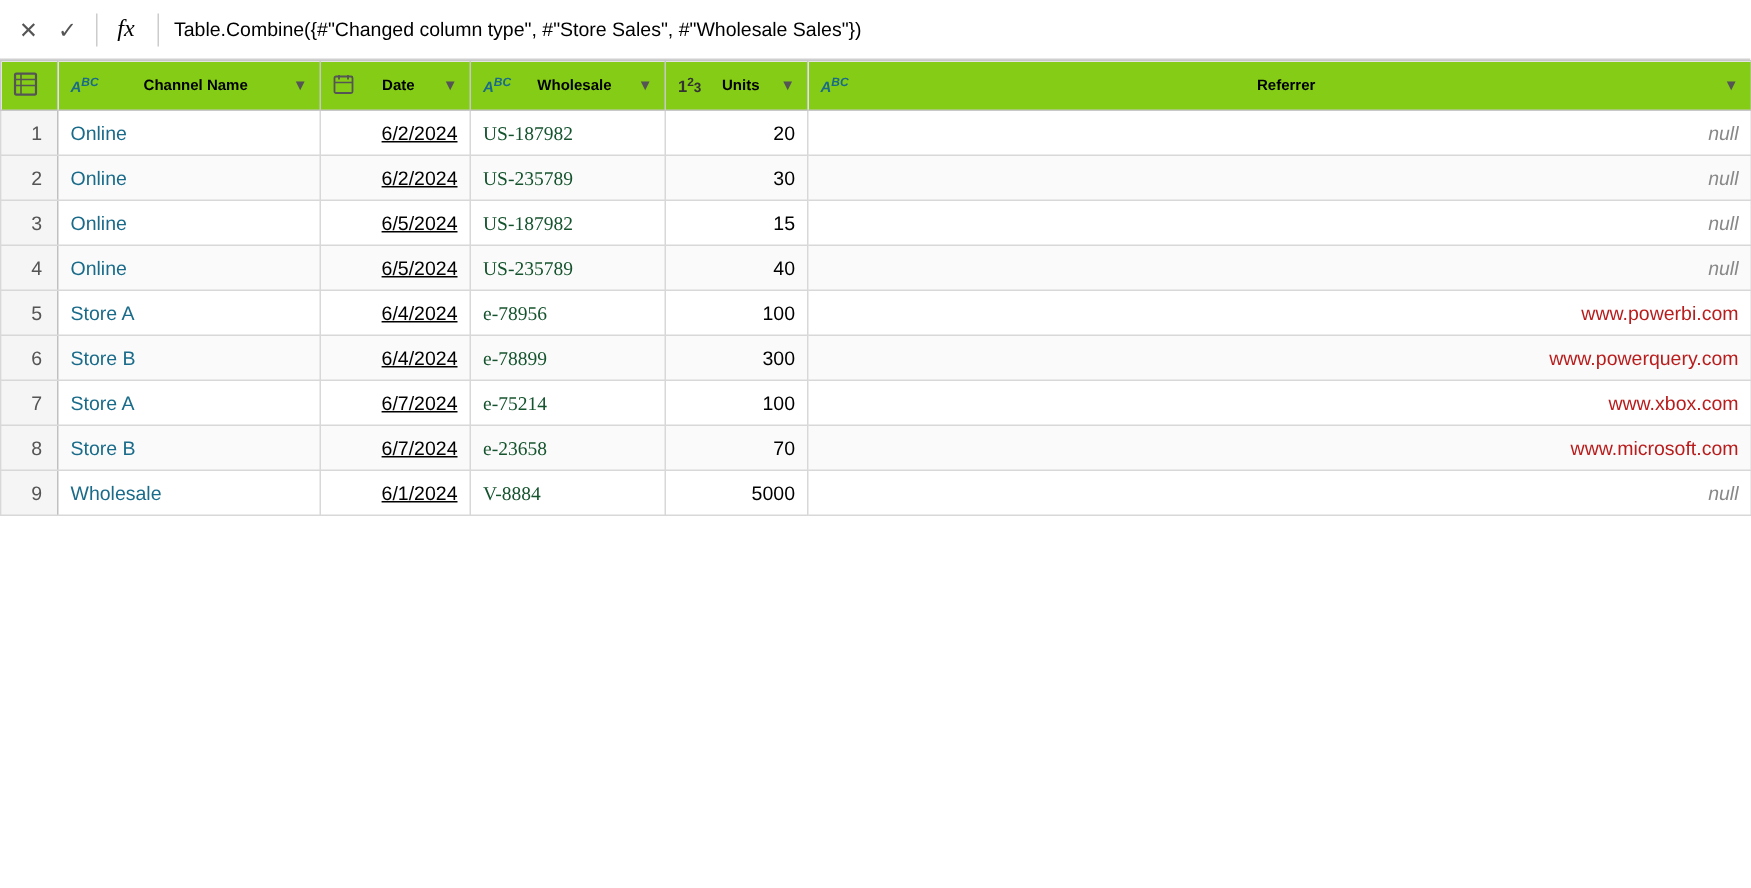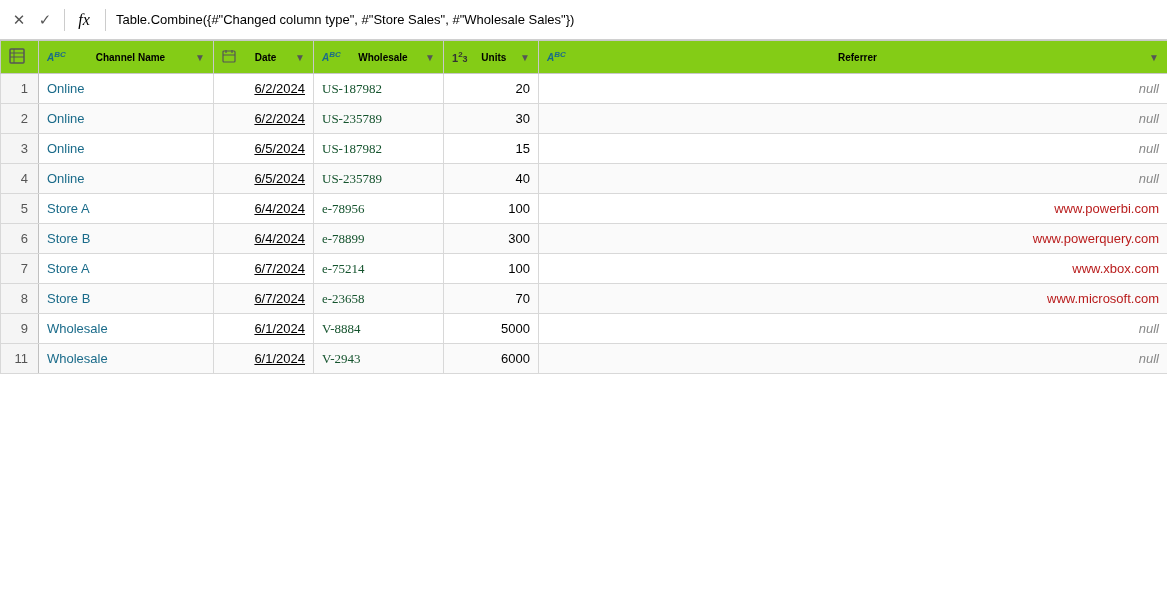--- a/index.html
+++ b/index.html
@@ -335,23 +335,15 @@
       <td class="referrer-col col-referrer">www.microsoft.com</td>
     </tr>
         <tr>
       <td class="row-num col-row-num">9</td>
       <td class="channel-name col-channel">Wholesale</td>
       <td class="date-col col-date">6/1/2024</td>
       <td class="customer-id col-customer">V-8884</td>
       <td class="units-col col-units">5000</td>
       <td class="null-val col-referrer">null</td>
     </tr>
-        <tr>
-      <td class="row-num col-row-num">11</td>
-      <td class="channel-name col-channel">Wholesale</td>
-      <td class="date-col col-date">6/1/2024</td>
-      <td class="customer-id col-customer">V-2943</td>
-      <td class="units-col col-units">6000</td>
-      <td class="null-val col-referrer">null</td>
-    </tr>
       </tbody>
   </table>
 </div>
 
 </body></html>

